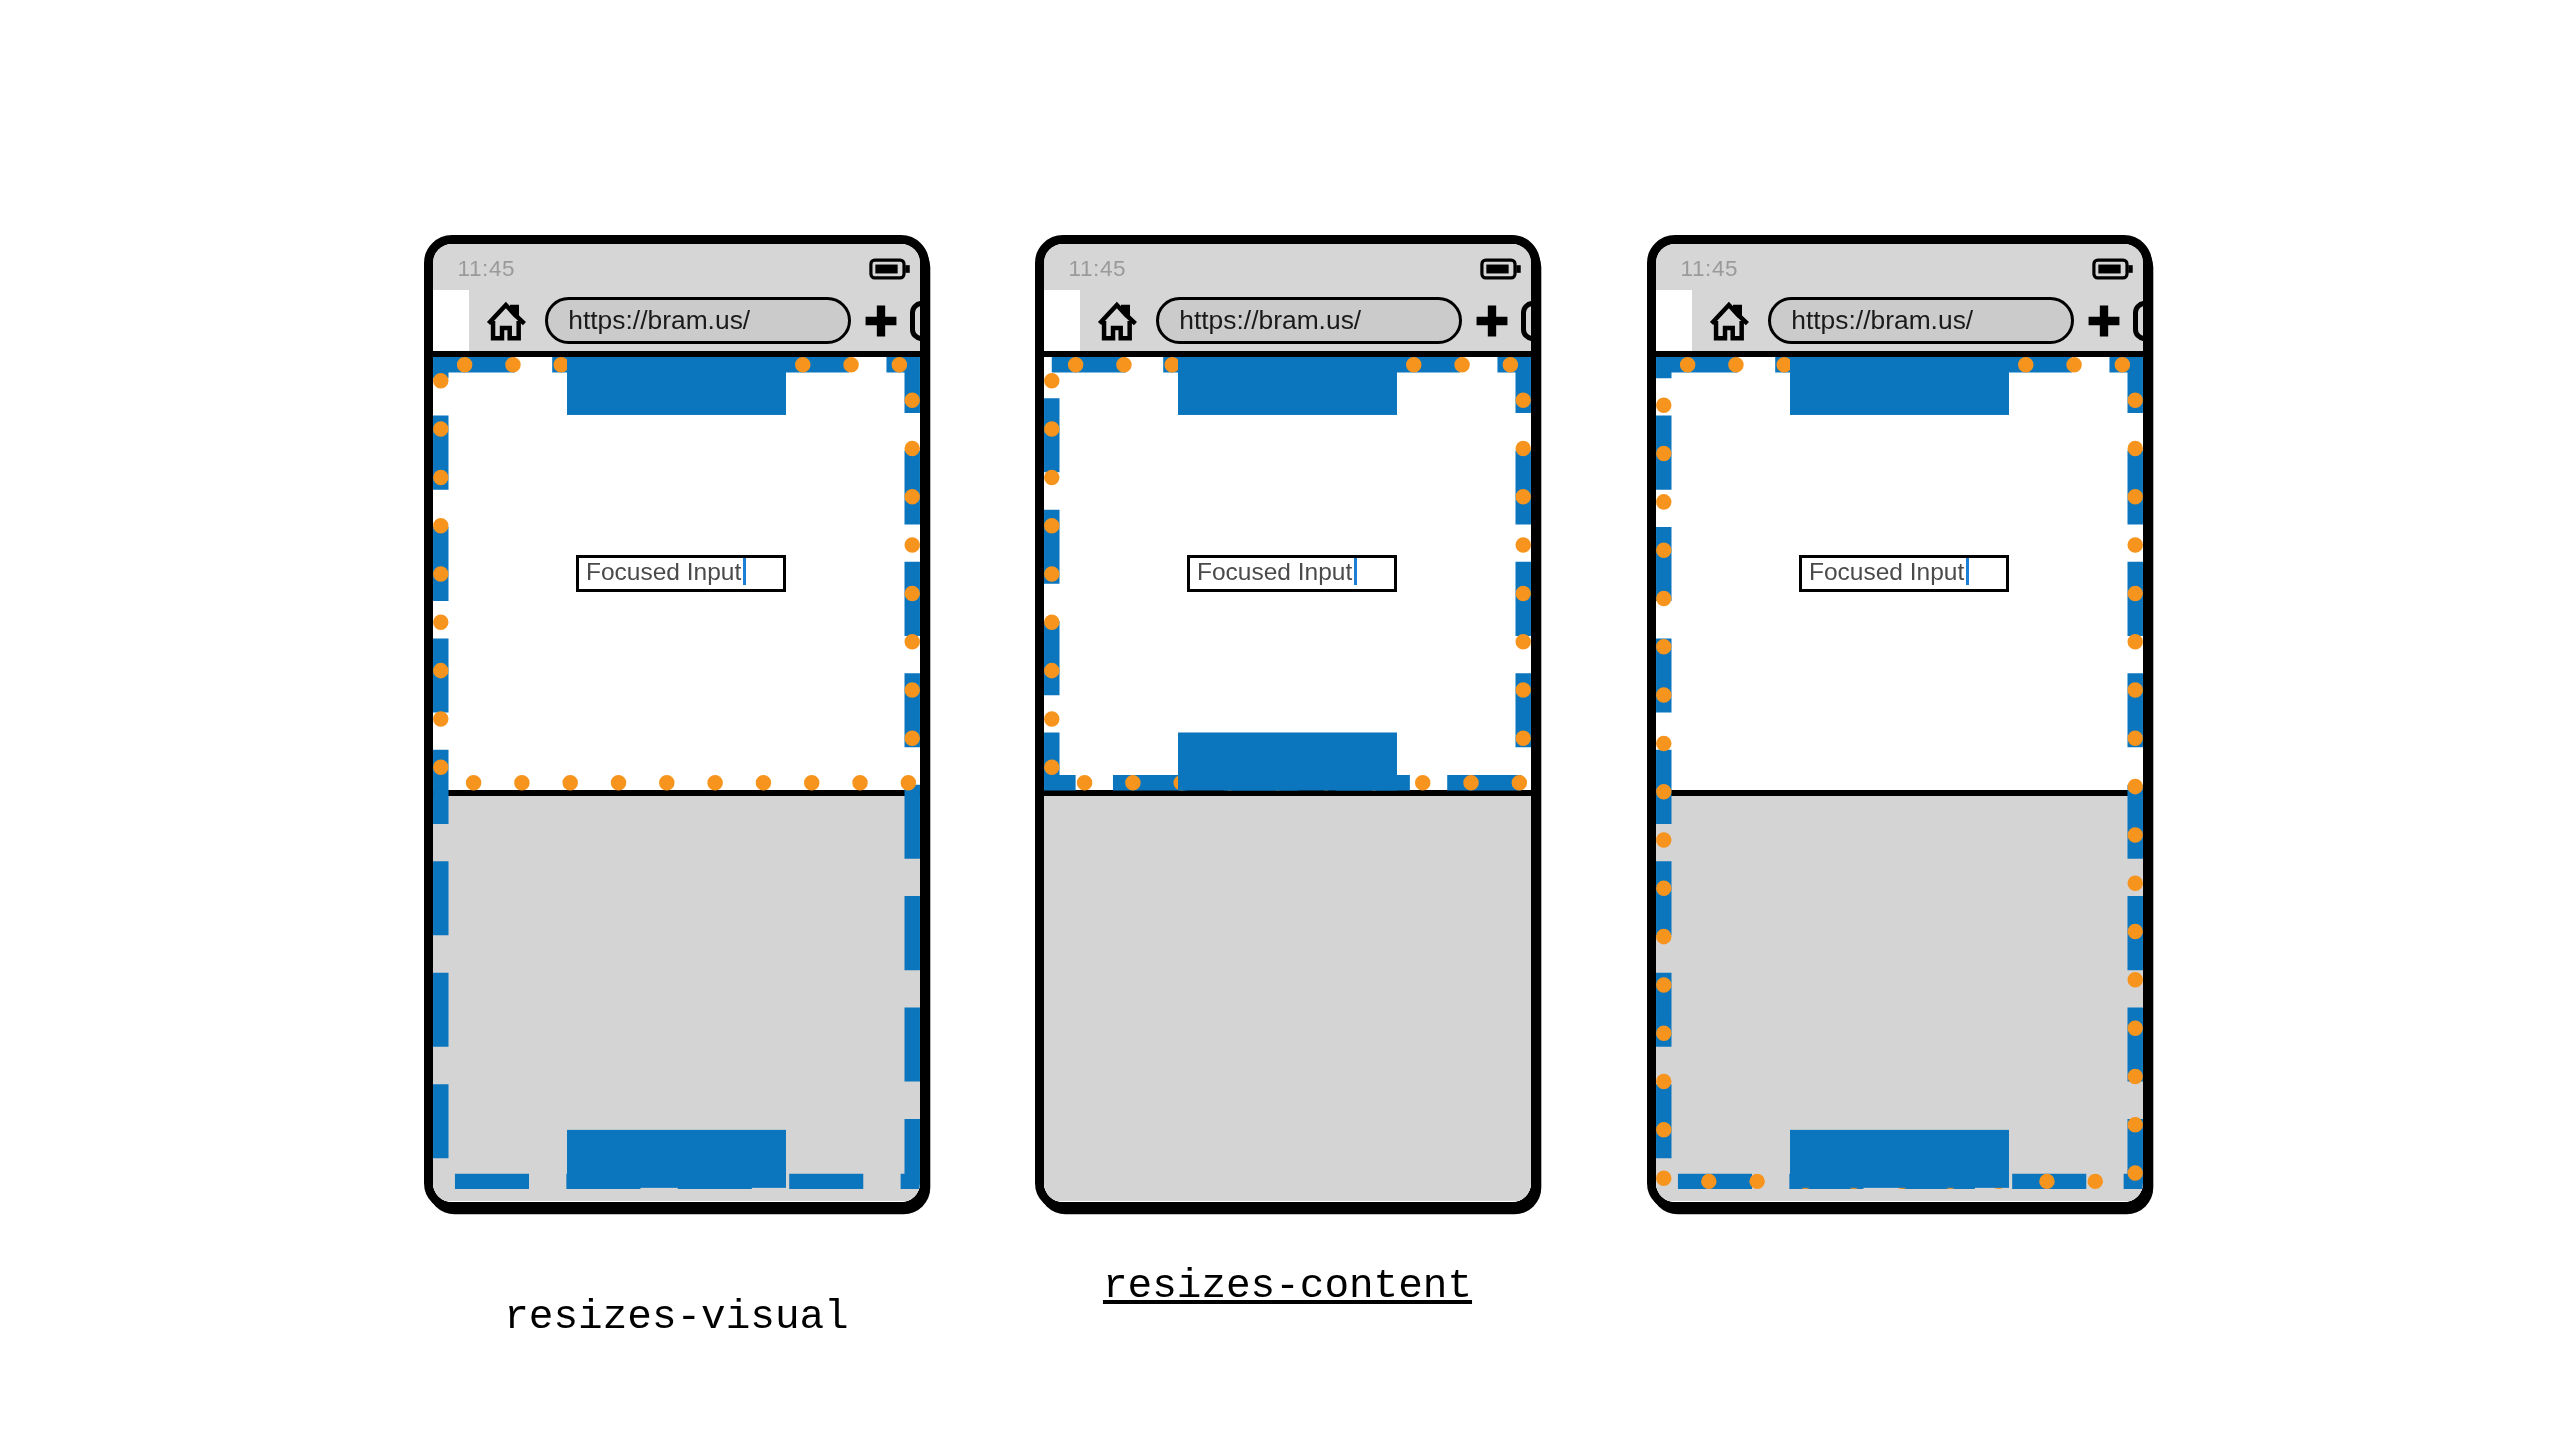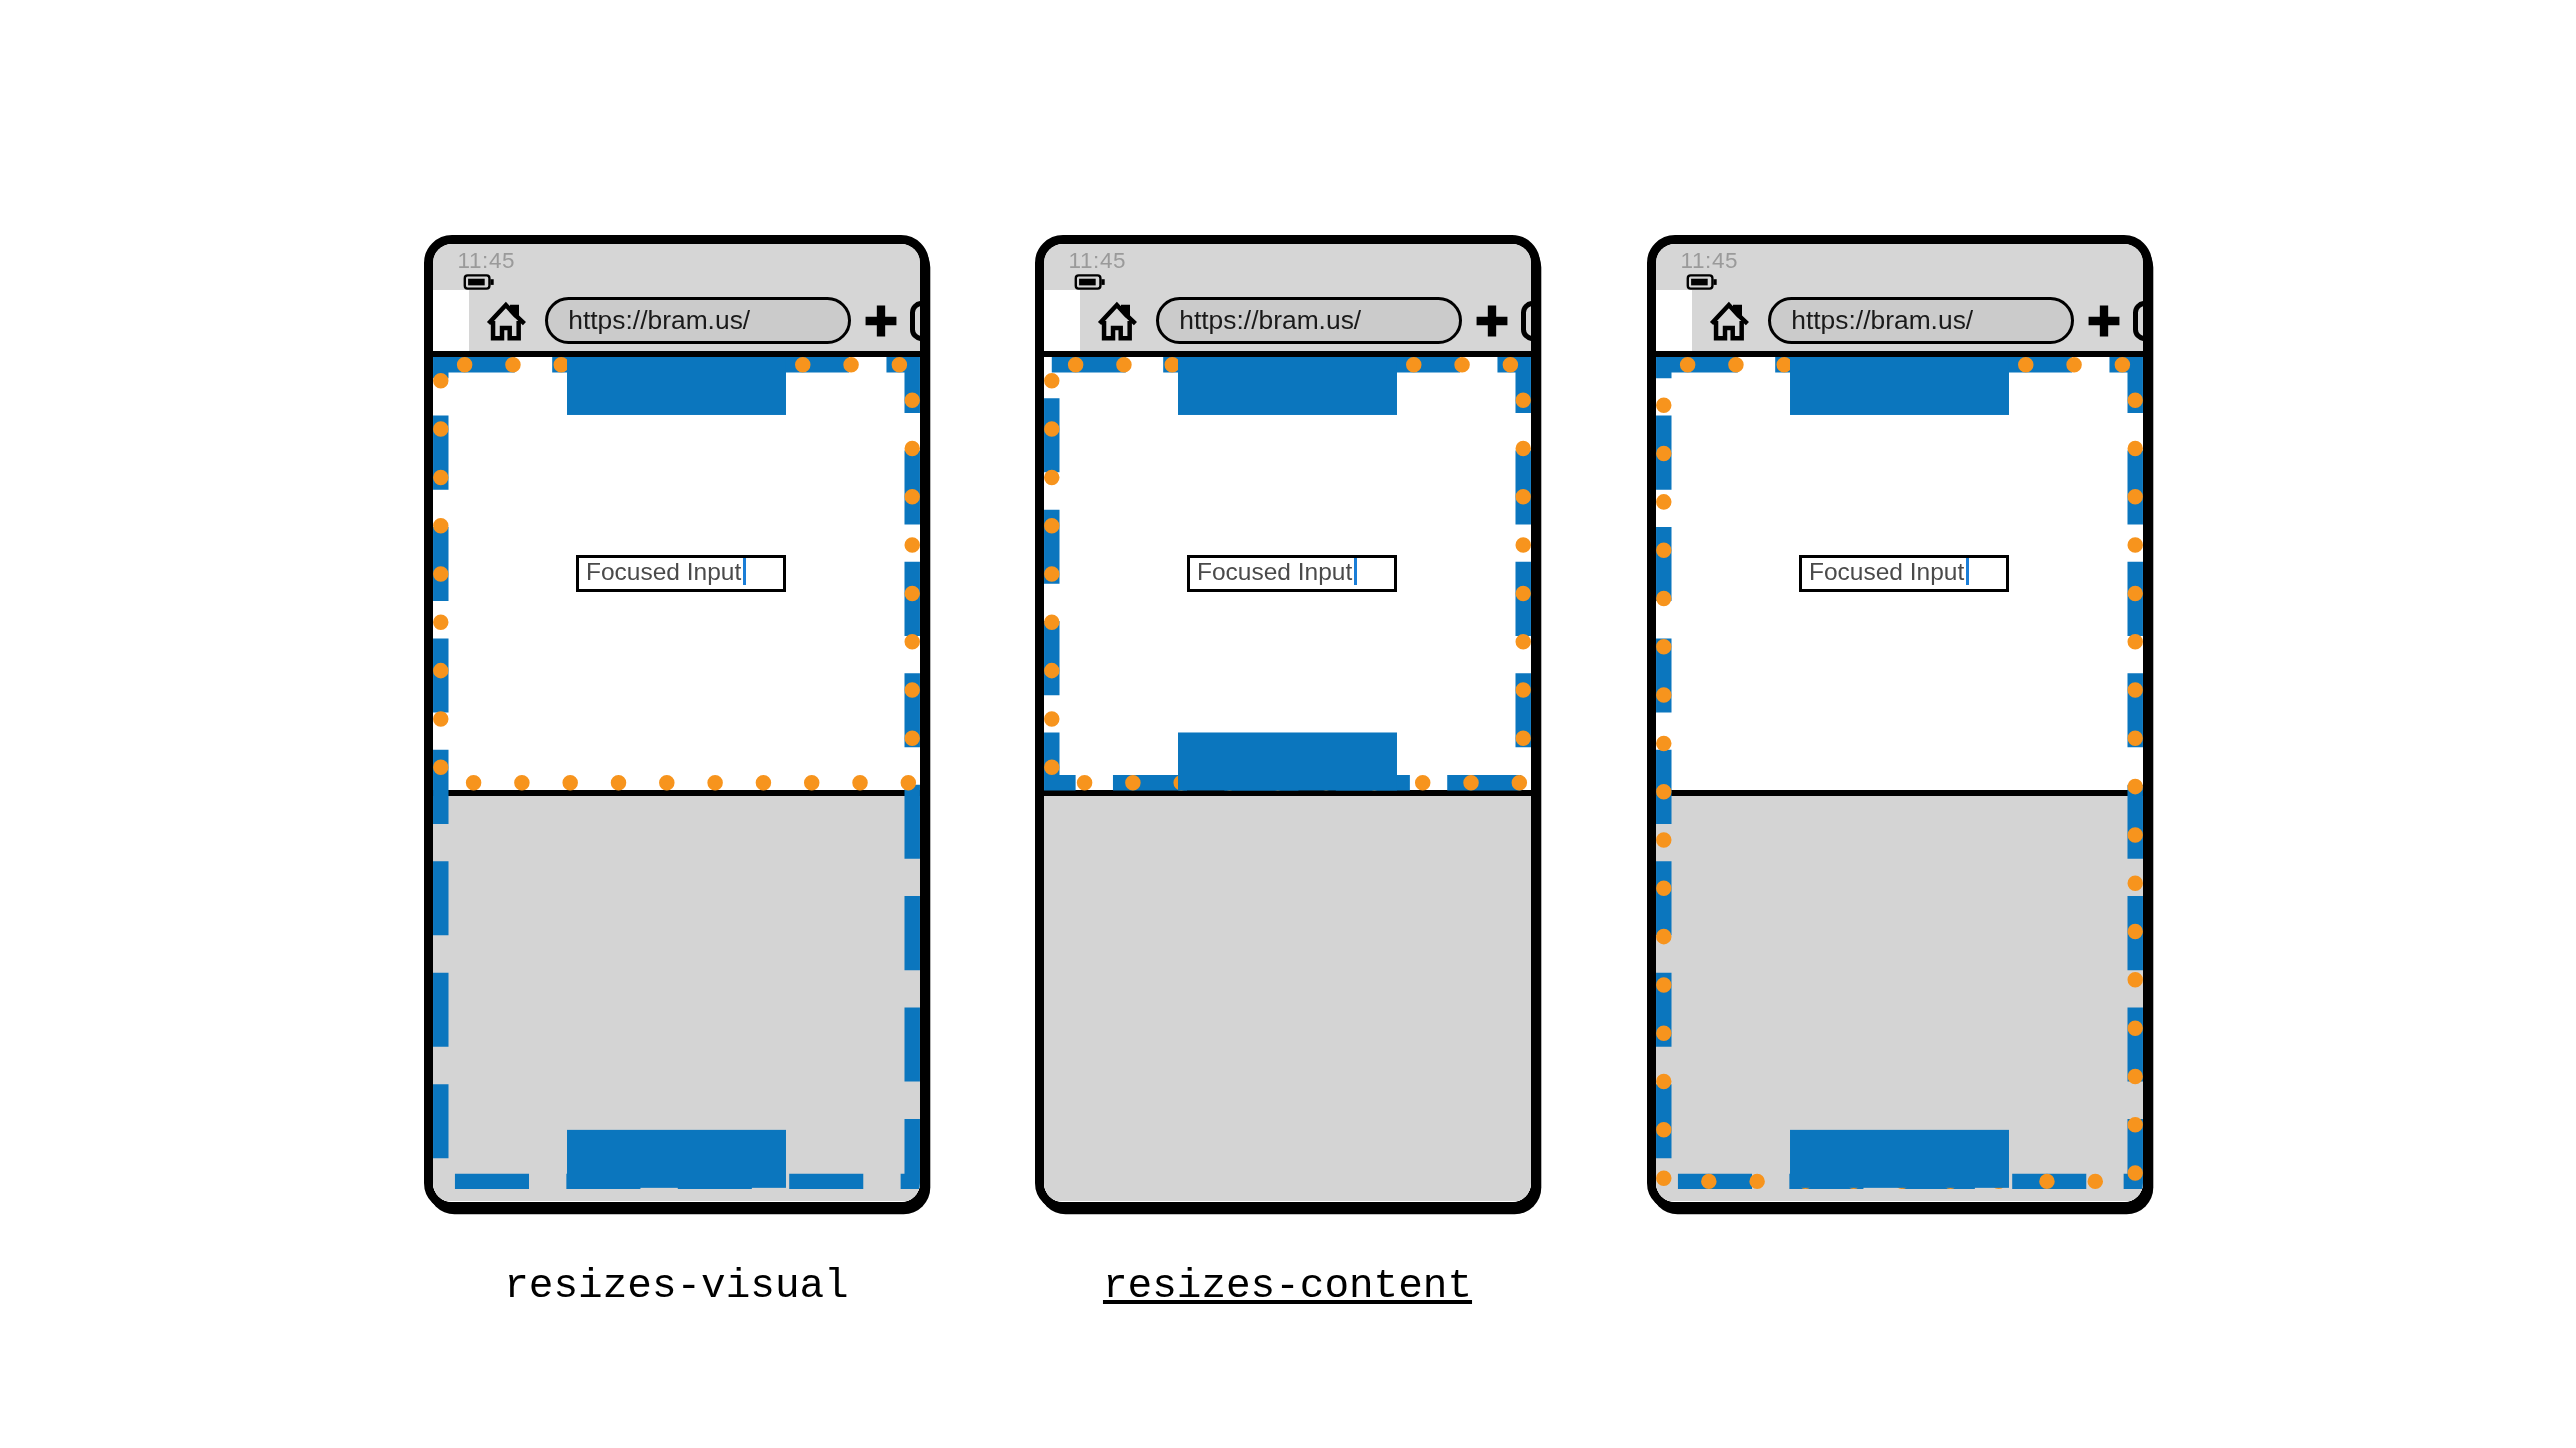--- a/index.html
+++ b/index.html
@@ -30,25 +30,24 @@
   }
   .phone1 { left: 424px; }
   .phone2 { left: 1035px; }
   .phone3 { left: 1647px; }
 
   
   .status-row {
     height: 46px;
     background: var(--chrome-gray, #D6D6D6);
     display: flex;
-    align-items: flex-start;
+    align-items: center;
     justify-content: space-between;
     padding: 3.9px 9px 0 24.5px;
     box-sizing: border-box;
-    flex-direction: column;
   }
   .time {
     font-size: 22.5px;
     color: var(--time-gray, #9A9A9A);
     letter-spacing: 0.6px;
   }
   .battery { width: 42px; height: 22px; }
 
   .url-row {
     height: 61px;
@@ -150,21 +149,21 @@
   
   .phone-label {
     position: absolute;
     top: 1263px;
     width: 505px;
     text-align: center;
     font-family: "Liberation Mono", monospace;
     font-size: 41px;
     color: #000;
   }
-  .label1 { left: 424px; }
+  .label1 { left: 424px; margin-top: 31px; }
   .label2 { left: 1035px; text-decoration: underline; }
   .label3 { left: 1647px; }
 
   .icon-stroke { stroke: #000; fill: none; }
 </style>
 </head>
 <body>
 
 <div class="canvas">
 

